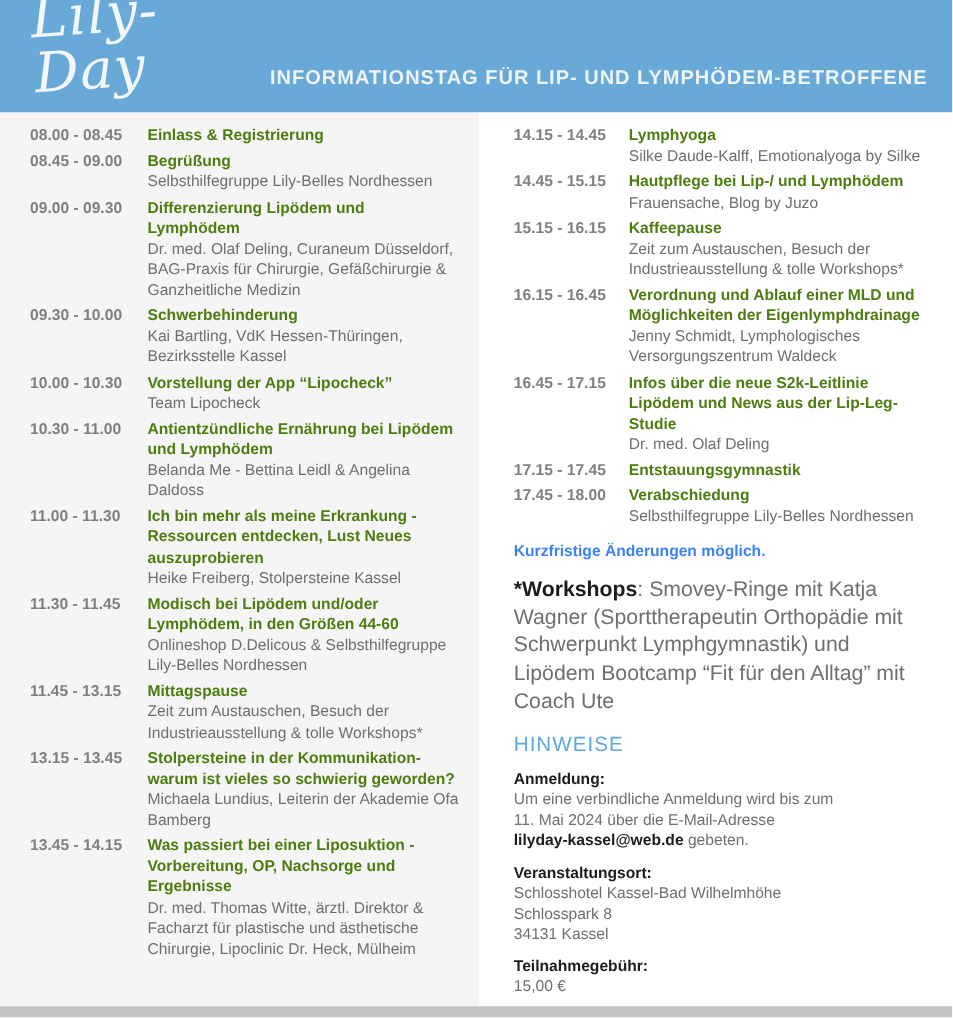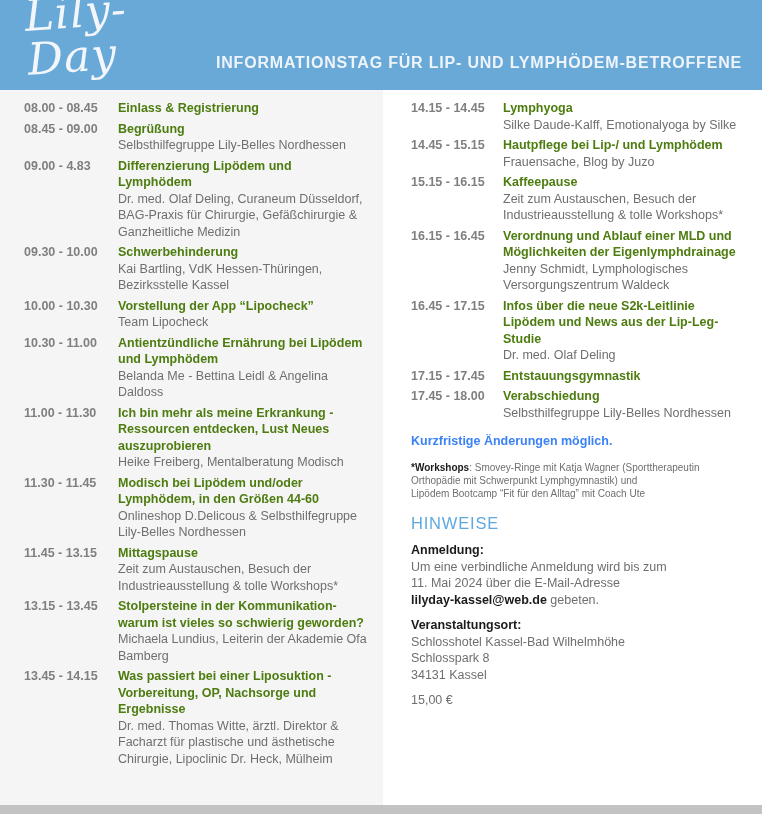--- a/index.html
+++ b/index.html
@@ -81,21 +81,21 @@
   
   .changes-note {
     margin-top: 12px;
     font-size: 12.5px;
     font-weight: bold;
     color: #3b82f6;
     line-height: 1.32;
   }
   .workshops {
     margin-top: 11px;
-    font-size: 10px;
+    font-size: 17px;
     color: #6f6f6f;
     line-height: 1.32;
   }
   .workshops strong { color: #1b1b1b; }
   .hinweise-heading {
     margin-top: 14px;
     color: #5fa9de;
     font-size: 16.5px;
     letter-spacing: 0.8px;
     font-weight: normal;
@@ -144,21 +144,21 @@
 
   <div class="row">
     <div class="time">08.45 - 09.00</div>
     <div class="entry">
       <div class="title">Begrüßung</div>
       <div class="speaker">Selbsthilfegruppe Lily-Belles Nordhessen</div>
     </div>
   </div>
 
   <div class="row">
-    <div class="time">09.00 - 4.83</div>
+    <div class="time">09.00 - 09.30</div>
     <div class="entry">
       <div class="title">Differenzierung Lipödem und Lymphödem</div>
       <div class="speaker">Dr. med. Olaf Deling, Curaneum Düsseldorf, BAG-Praxis für Chirurgie, Gefäßchirurgie &amp; Ganzheitliche Medizin</div>
     </div>
   </div>
 
   <div class="row">
     <div class="time">09.30 - 10.00</div>
     <div class="entry">
       <div class="title">Schwerbehinderung</div>
@@ -179,21 +179,21 @@
     <div class="entry">
       <div class="title">Antientzündliche Ernährung bei Lipödem und Lymphödem</div>
       <div class="speaker">Belanda Me - Bettina Leidl &amp; Angelina Daldoss</div>
     </div>
   </div>
 
   <div class="row">
     <div class="time">11.00 - 11.30</div>
     <div class="entry">
       <div class="title">Ich bin mehr als meine Erkrankung - Ressourcen entdecken, Lust Neues auszuprobieren</div>
-      <div class="speaker">Heike Freiberg, Mentalberatung Modisch</div>
+      <div class="speaker">Heike Freiberg, Stolpersteine Kassel</div>
     </div>
   </div>
 
   <div class="row">
     <div class="time">11.30 - 11.45</div>
     <div class="entry">
       <div class="title">Modisch bei Lipödem und/oder Lymphödem, in den Größen 44-60</div>
       <div class="speaker">Onlineshop D.Delicous &amp; Selbsthilfegruppe Lily-Belles Nordhessen</div>
     </div>
   </div>
@@ -302,20 +302,21 @@
       <div class="hint-block">
         <div class="hint-label">Veranstaltungsort:</div>
         <div class="hint-text">
           <span>Schlosshotel Kassel-Bad Wilhelmhöhe</span><br>
           <span>Schlosspark 8</span><br>
           <span>34131 Kassel</span>
         </div>
       </div>
 
       <div class="hint-block">
+        <div class="hint-label">Teilnahmegebühr:</div>
         <div class="hint-text">15,00 €</div>
       </div>
     </div>
 
   </div>
 
   <div class="footer-bar"></div>
 </div>
 
 </body></html>

